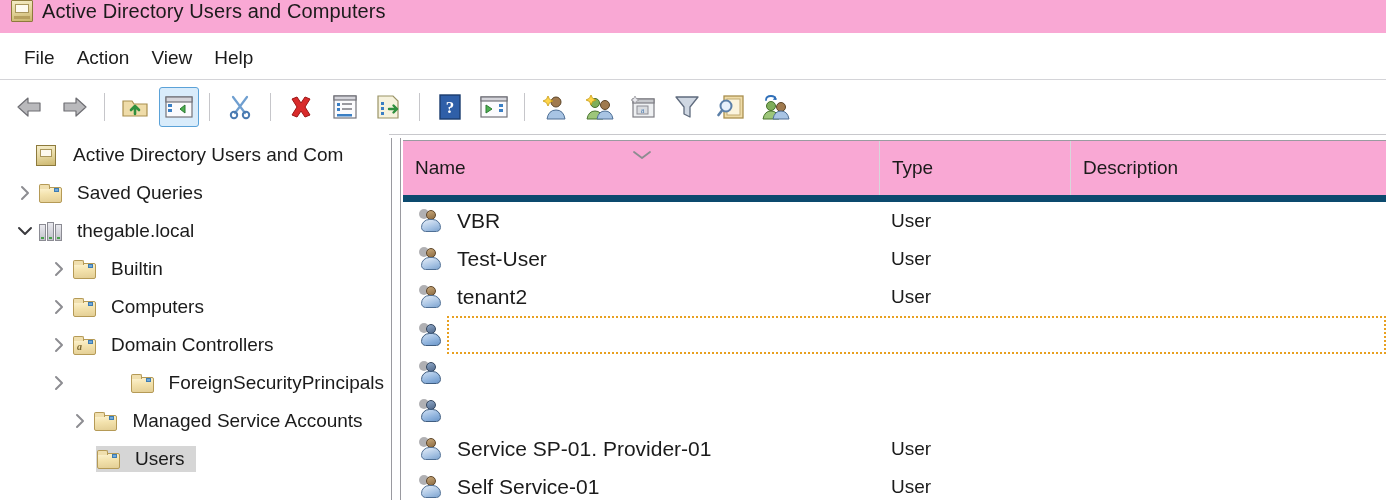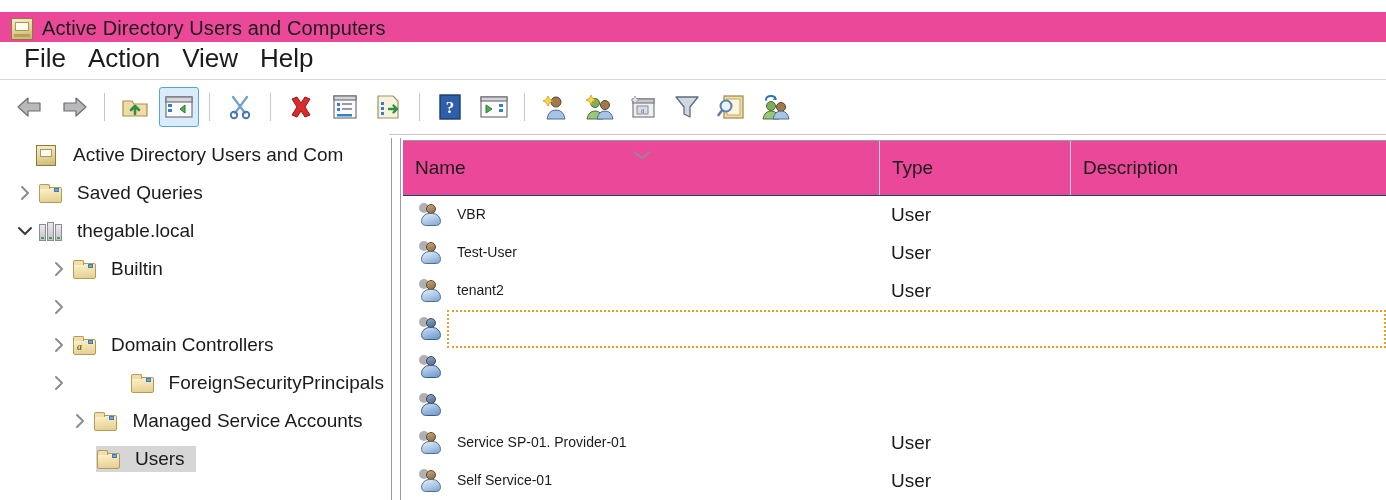--- a/index.html
+++ b/index.html
@@ -11,24 +11,24 @@
     -webkit-font-smoothing: antialiased;
   }
   #app {
     position: relative;
     width: 1386px; height: 500px;
     background: #ffffff;
   }
 
   
   .titlebar {
-    position: absolute; left: 0; top: 12px;
+    position: absolute; left: 0; top: 0;
     width: 1386px; height: 33px;
-    display: flex; align-items: center;
-    background: #ec4899;
+    display: flex; align-items: flex-start;
+    background: #f9a8d4;
   }
   .title-icon {
     width: 22px; height: 22px;
     margin-left: 11px; margin-right: 9px;
     position: relative;
     border: 1px solid #8d7a3c;
     background: linear-gradient(170deg, #f4ecc6 0%, #e3d49a 48%, #c9b46c 100%);
     box-sizing: border-box;
     border-radius: 1px;
   }
@@ -51,21 +51,21 @@
   
   .menubar {
     position: absolute; left: 0; top: 42px;
     width: 1386px; height: 32px;
     display: flex; align-items: center;
     padding-left: 13px;
     box-sizing: border-box;
     background: #ffffff;
   }
   .menu-item {
-    font-size: 26px; color: #1b1b1b;
+    font-size: 19px; color: #1b1b1b;
     padding: 2px 11px;
     cursor: default;
     white-space: nowrap;
   }
 
   .rule {
     position: absolute; left: 0; width: 1386px;
     height: 1px; background: #d4d4d8;
   }
   .rule.top-of-toolbar { top: 79px; }
@@ -231,22 +231,22 @@
     background: #49a14b;
   }
   
   .ic-dcfolder .body { background: linear-gradient(175deg,#fdf3d0 0%,#f3e2ad 45%,#e3ce94 100%); }
   .ic-dcfolder .glyph { left: 4px; top: 6px; font-size: 10px; color: #7a6730; font-weight: bold; }
 
   
   .lheader {
     position: relative;
     height: 54px;
-    border-bottom: 1px solid #0c4a6e;
-    background: #ec4899;
+    border-bottom: 7px solid #0c4a6e;
+    background: #f9a8d4;
     display: flex; align-items: flex-end;
   }
   .lh-cell {
     position: relative;
     height: 54px;
     display: flex; align-items: center;
     font-size: 19px; color: #1b1b1b;
     padding-left: 12px;
     box-sizing: border-box;
     cursor: default;
@@ -273,21 +273,21 @@
     display: flex; align-items: center;
     height: 38px;
     box-sizing: border-box;
   }
   .lr-icon {
     width: 30px; min-width: 30px; height: 26px;
     margin-left: 14px; margin-right: 6px;
     position: relative;
   }
   .lr-text {
-    font-size: 14px; color: #1b1b1b;
+    font-size: 21px; color: #1b1b1b;
     white-space: nowrap;
     padding: 3px 6px 4px 4px;
     line-height: 21px;
   }
   .lr-type {
     width: 191px; min-width: 191px;
     font-size: 19px; color: #1b1b1b;
     padding-left: 12px;
     height: 38px;
     display: flex; align-items: center;
@@ -586,20 +586,30 @@
               </span>
             </span>
             <span class="tlabel">Builtin</span>
           </span>
         </div>
         <div class="tnode" style="padding-left: 46px;">
           <span class="chev">
             <svg width="14" height="16" viewBox="0 0 14 16">
               <path d="M4 2 L10 8 L4 14" fill="none" stroke="#8d8d92" stroke-width="2" stroke-linecap="round" stroke-linejoin="round"></path>
             </svg>
+          </span>
+          <span class="" style="display: flex; align-items: center;">
+            <span class="ticon">
+              <span class="ic-folder">
+                <i class="body"></i>
+                <i class="tab"></i>
+                <i class="dot"></i>
+              </span>
+            </span>
+            <span class="tlabel">Computers</span>
           </span>
         </div>
         <div class="tnode" style="padding-left: 46px;">
           <span class="chev">
             <svg width="14" height="16" viewBox="0 0 14 16">
               <path d="M4 2 L10 8 L4 14" fill="none" stroke="#8d8d92" stroke-width="2" stroke-linecap="round" stroke-linejoin="round"></path>
             </svg>
           </span>
           <span class="" style="display: flex; align-items: center;">
             <span class="ticon">

